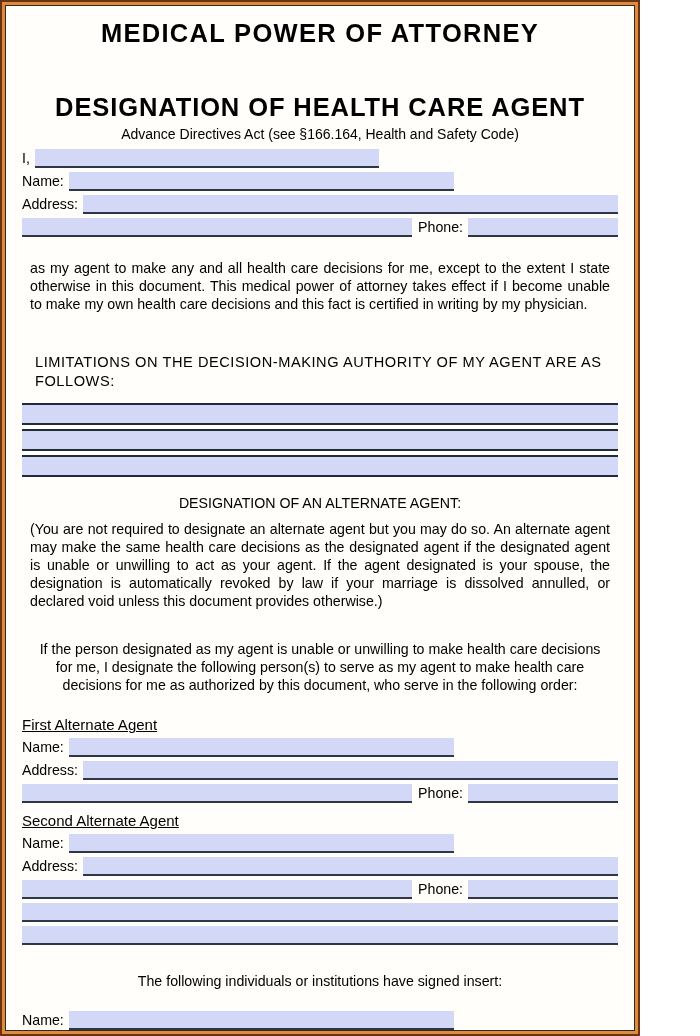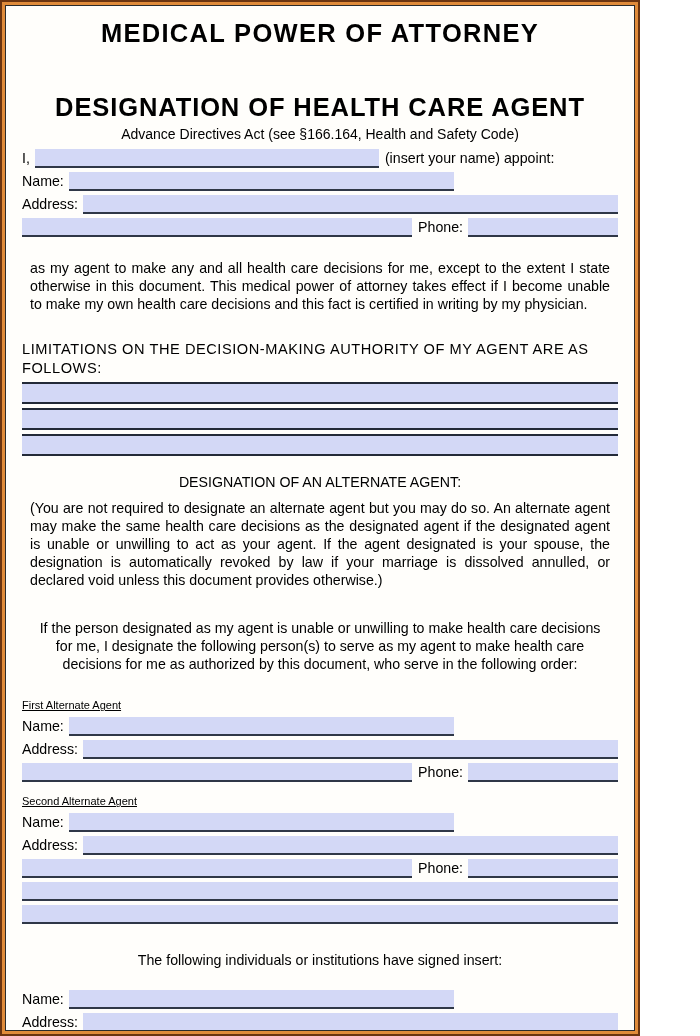--- a/index.html
+++ b/index.html
@@ -67,24 +67,24 @@
   }
   .para.loose { text-align: center; }
   .spacer-sm { height: 9px; }
   .spacer-md { height: 14px; }
   .spacer-lg { height: 19px; }
 
   .section-head {
     font-size: 14.6px;
     line-height: 1.25;
     letter-spacing: 0.55px;
-    margin: 0;
+    margin: 13px;
   }
   .sub-head {
-    font-size: 11px;
+    font-size: 15px;
     text-decoration: underline;
     display: inline-block;
     margin: 0;
   }
 
   
   .row {
     display: flex;
     align-items: flex-end;
     margin-top: 4px;
@@ -131,21 +131,20 @@
 <div class="page-frame-inner">
 <div class="doc">
 
   <div class="title-1">MEDICAL POWER OF ATTORNEY</div>
   <div class="title-2">DESIGNATION OF HEALTH CARE AGENT</div>
   <div class="subtitle">Advance Directives Act (see §166.164, Health and Safety Code)</div>
 
   <div class="row">
     <span class="lbl pr">I,</span>
     <span class="fld w-iname"></span>
-    <span class="lbl pl">(insert your name) appoint:</span>
   </div>
 
   <div class="row">
     <span class="lbl pr">Name:</span>
     <span class="fld w-name"></span>
   </div>
 
   <div class="row">
     <span class="lbl pr">Address:</span>
     <span class="fld grow"></span>

